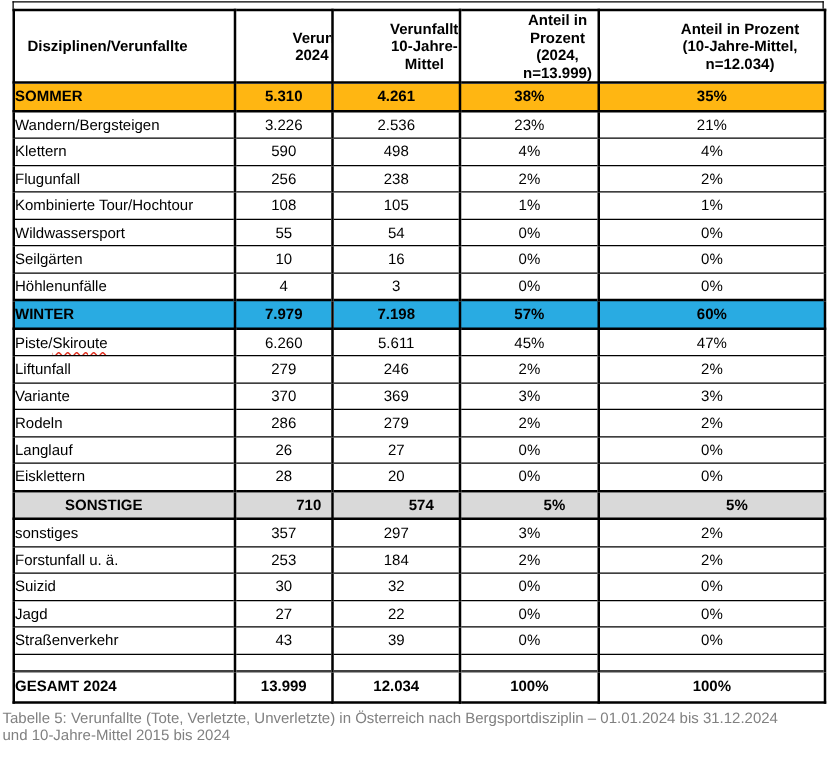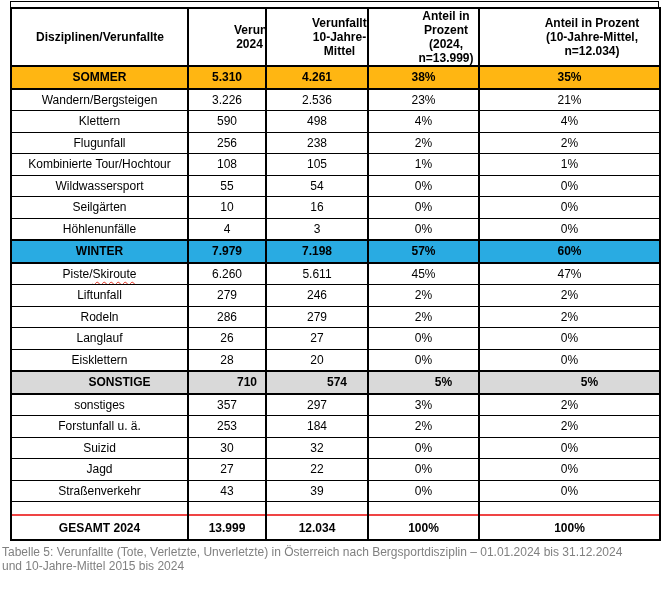--- a/index.html
+++ b/index.html
@@ -41,38 +41,38 @@
   table.stats thead th {
     border: 2px solid #000;
     height: 44px;
     font-weight: bold;
     text-align: center;
     vertical-align: middle;
     white-space: pre-line;
     line-height: 14px;
     padding-left: 45px;
   }
-  table.stats thead th.c-label { text-align: left; padding-left: 24px; }
-  td.c-label { text-align: center; padding-left: 6px; }
+  table.stats thead th.c-label { text-align: left; padding-left: 10px; }
+  td.c-label { text-align: left; padding-left: 6px; }
   td.c-num   { text-align: center; }
   tr.row-normal td { height: 20.5px; }
   tr.row-sommer td, tr.row-winter td, tr.row-sonstige td {
     height: 20.5px;
     font-weight: bold;
     border-top: 2px solid #000;
     border-bottom: 2px solid #000;
   }
   tr.row-sommer td   { background: var(--sommer); }
   tr.row-winter td   { background: var(--winter); }
   tr.row-sonstige td { background: var(--sonstige); padding-left: 40px; }
   tr.row-empty td    { height: 12px; }
   tr.row-total td {
     height: 23px;
     font-weight: bold;
-    border-top: 2px solid #ef4444;
+    border-top: 2px solid #404040;
     border-bottom: 2px solid #000;
     vertical-align: middle;
   }
   .squiggle {
     text-decoration: underline;
     text-decoration-style: wavy;
     text-decoration-color: #e03020;
     text-decoration-thickness: 1px;
     text-underline-offset: 3px;
   }
@@ -185,20 +185,27 @@
           <td class="c-num">47%</td>
         </tr>
         <tr class="row-normal">
           <td class="c-label">Liftunfall</td>
           <td class="c-num">279</td>
           <td class="c-num">246</td>
           <td class="c-num">2%</td>
           <td class="c-num">2%</td>
         </tr>
         <tr class="row-normal">
+          <td class="c-label">Variante</td>
+          <td class="c-num">370</td>
+          <td class="c-num">369</td>
+          <td class="c-num">3%</td>
+          <td class="c-num">3%</td>
+        </tr>
+        <tr class="row-normal">
           <td class="c-label">Rodeln</td>
           <td class="c-num">286</td>
           <td class="c-num">279</td>
           <td class="c-num">2%</td>
           <td class="c-num">2%</td>
         </tr>
         <tr class="row-normal">
           <td class="c-label">Langlauf</td>
           <td class="c-num">26</td>
           <td class="c-num">27</td>

